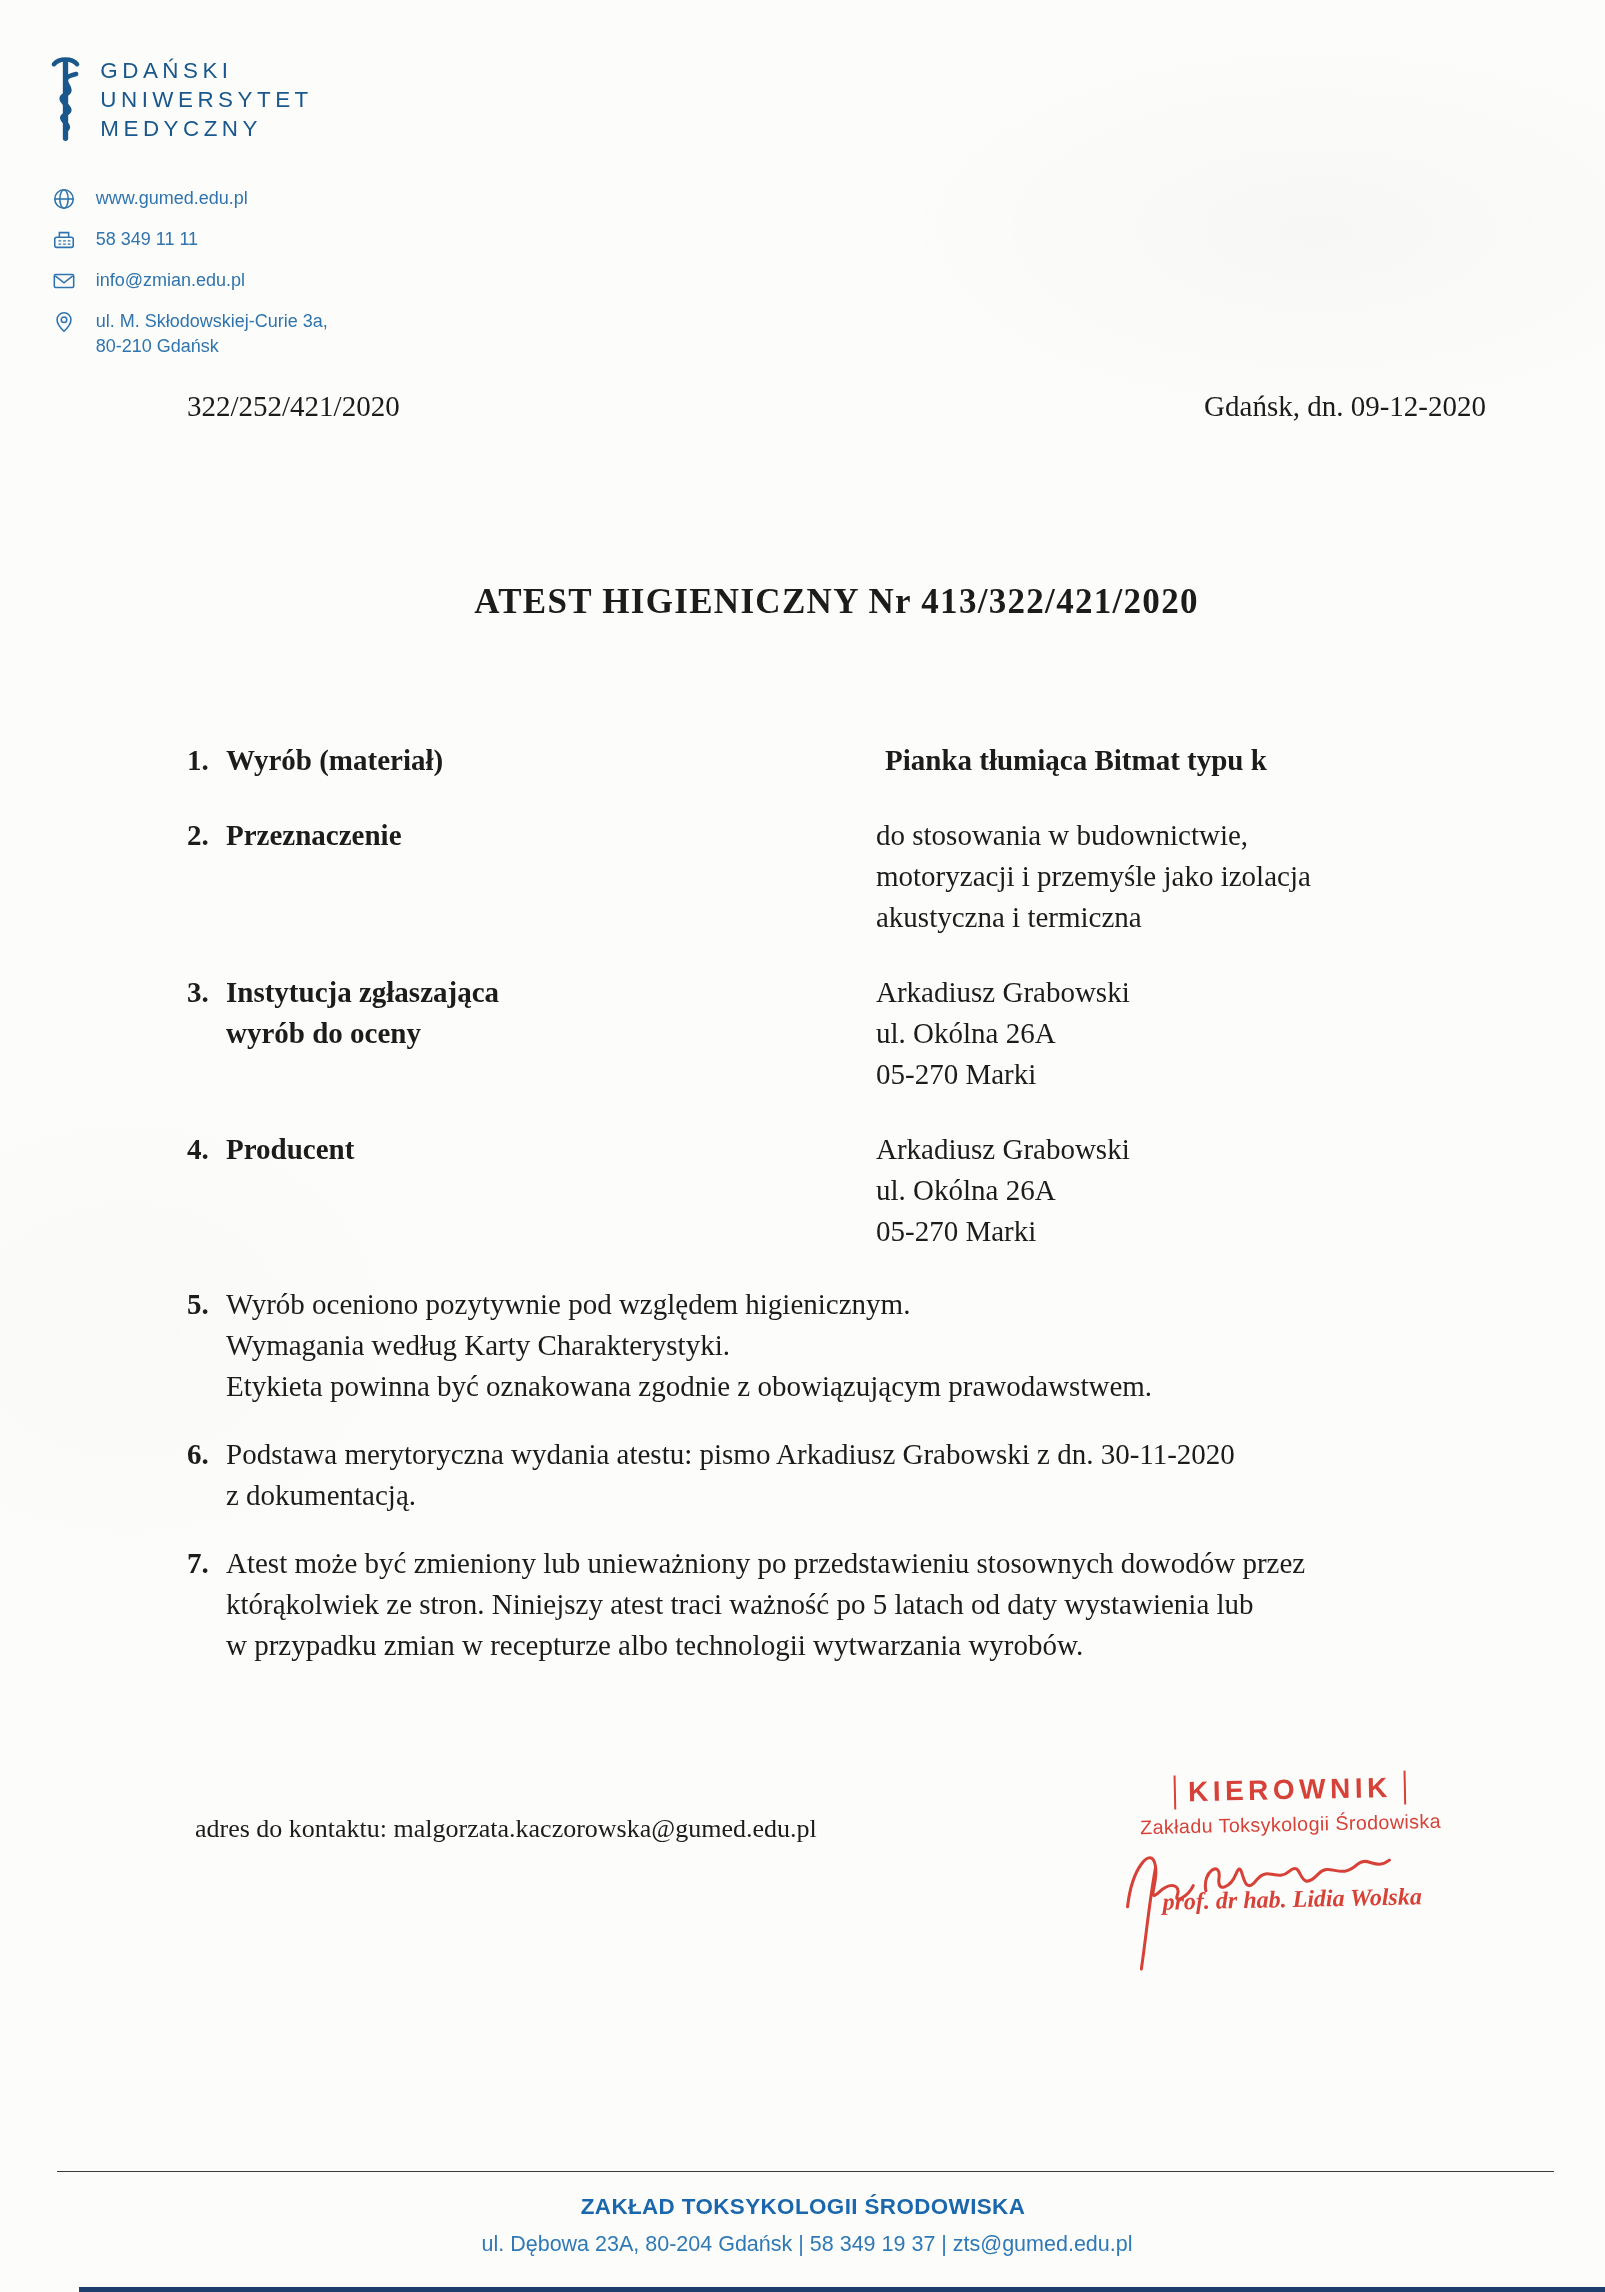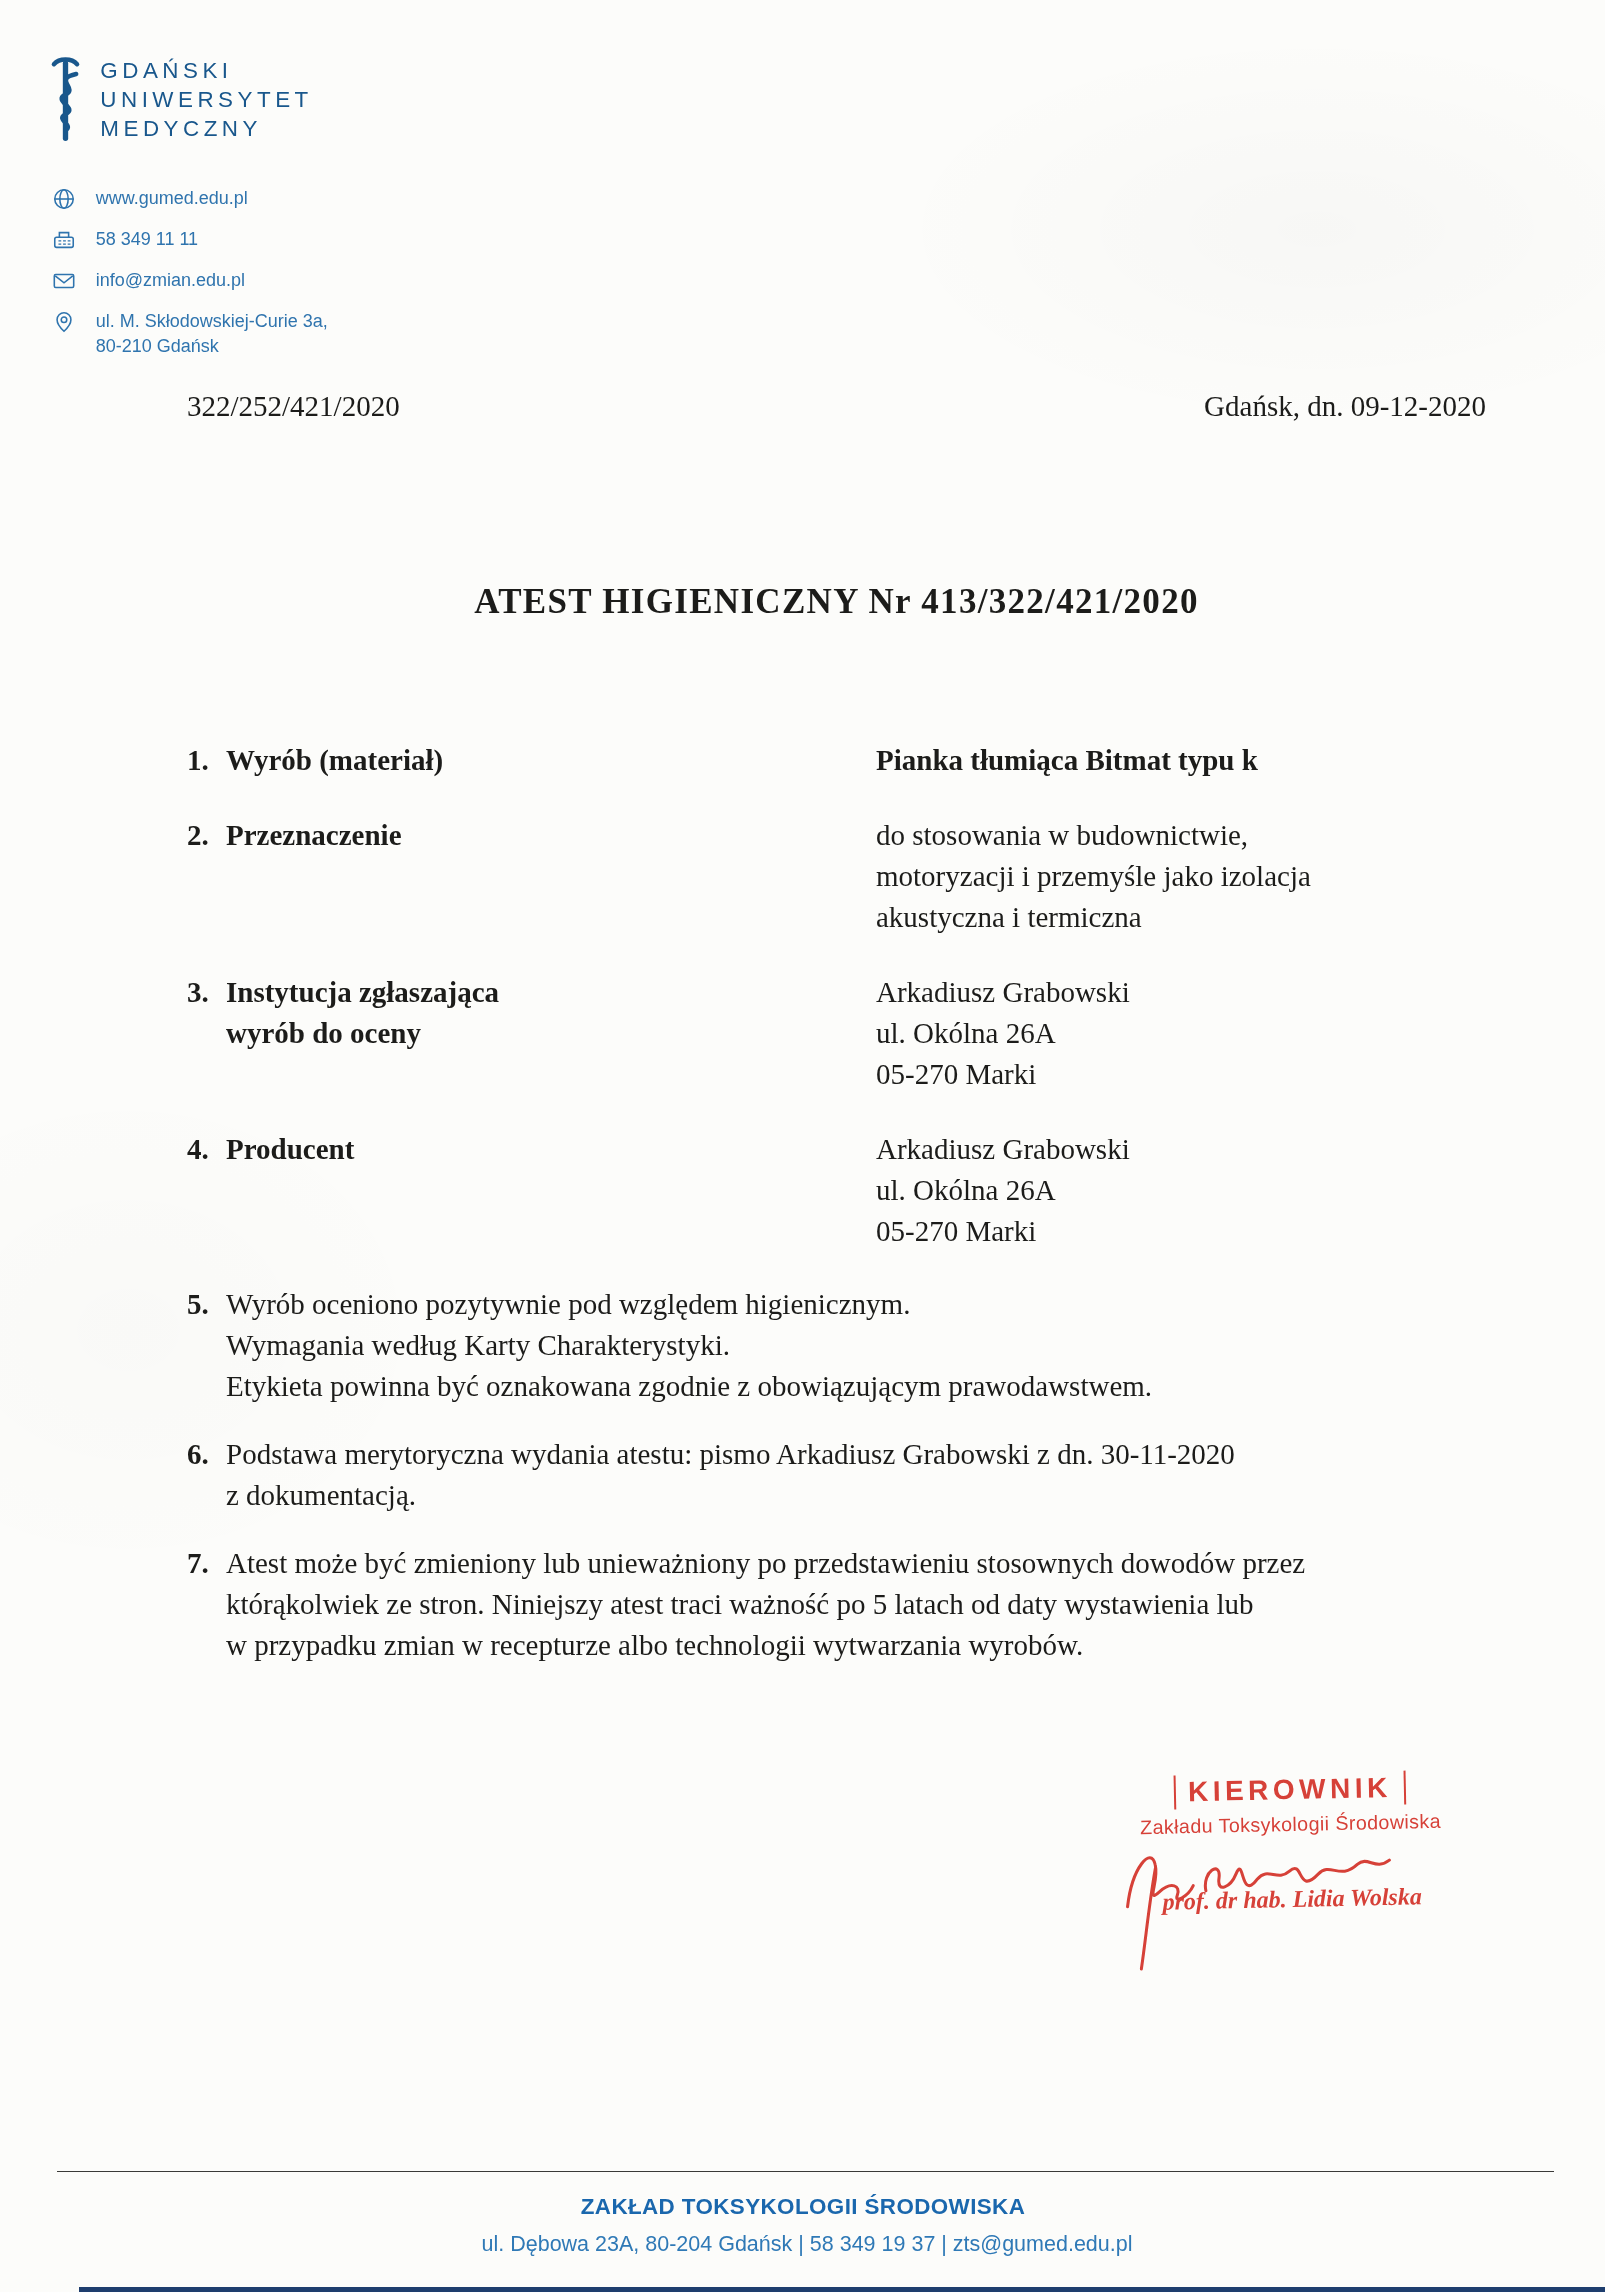--- a/index.html
+++ b/index.html
@@ -44,21 +44,21 @@
   }
 
   
   .fields { position:absolute; left:187px; right:90px; top:740px; font-size:29px; line-height:41px; }
   .field { display:grid; grid-template-columns:689px 1fr; align-items:start; }
   .field + .field { margin-top:34px; }
   .field-label { display:flex; }
   .field-no { width:39px; flex:none; font-weight:bold; }
   .field-label-text { font-weight:bold; white-space:pre-line; }
   .field-value { white-space:pre-line; }
-  .field-value.bold { font-weight:bold; }
+  .field-value.bold { font-weight:bold;margin-left:9px; }
 
   
   .paragraphs { position:absolute; left:187px; right:54px; top:1284px; font-size:29px; line-height:41px; }
   .para { display:flex; }
   .para + .para { margin-top:27px; }
   .para-no { width:39px; flex:none; font-weight:bold; }
   .para-text { white-space:pre-line; }
 
   
   .contact-line { position:absolute; left:195px; top:1814px; font-size:26px; }
@@ -214,20 +214,21 @@
 z dokumentacją.</span>
     </div>
     <div class="para">
       <span class="para-no">7.</span>
       <span class="para-text">Atest może być zmieniony lub unieważniony po przedstawieniu stosownych dowodów przez
 którąkolwiek ze stron. Niniejszy atest traci ważność po 5 latach od daty wystawienia lub
 w przypadku zmian w recepturze albo technologii wytwarzania wyrobów.</span>
     </div>
   </section>
 
+  <div class="contact-line">adres do kontaktu: malgorzata.kaczorowska@gumed.edu.pl</div>
 
   <div class="stamp">
     <div><span class="stamp-role">KIEROWNIK</span></div>
     <div class="stamp-unit">Zakładu Toksykologii Środowiska</div>
     <svg class="signature" viewBox="0 0 390 160">
       <g fill="none" stroke="#d5372e" stroke-width="3.4" stroke-linecap="round">
         <path d="M28 82 C34 38, 56 14, 60 36 C64 54, 48 80, 64 66 C78 54, 88 60, 84 70 C80 80, 96 72, 102 60"></path>
         <path d="M116 66 C112 44, 134 32, 131 52 C128 70, 144 62, 150 48 C160 26, 154 80, 174 54 C186 40, 196 58, 210 46 C226 32, 218 74, 242 50 C256 36, 266 58, 286 40 C298 30, 306 48, 322 36"></path>
         <path d="M60 40 C52 80, 48 116, 42 152"></path>
       </g>

